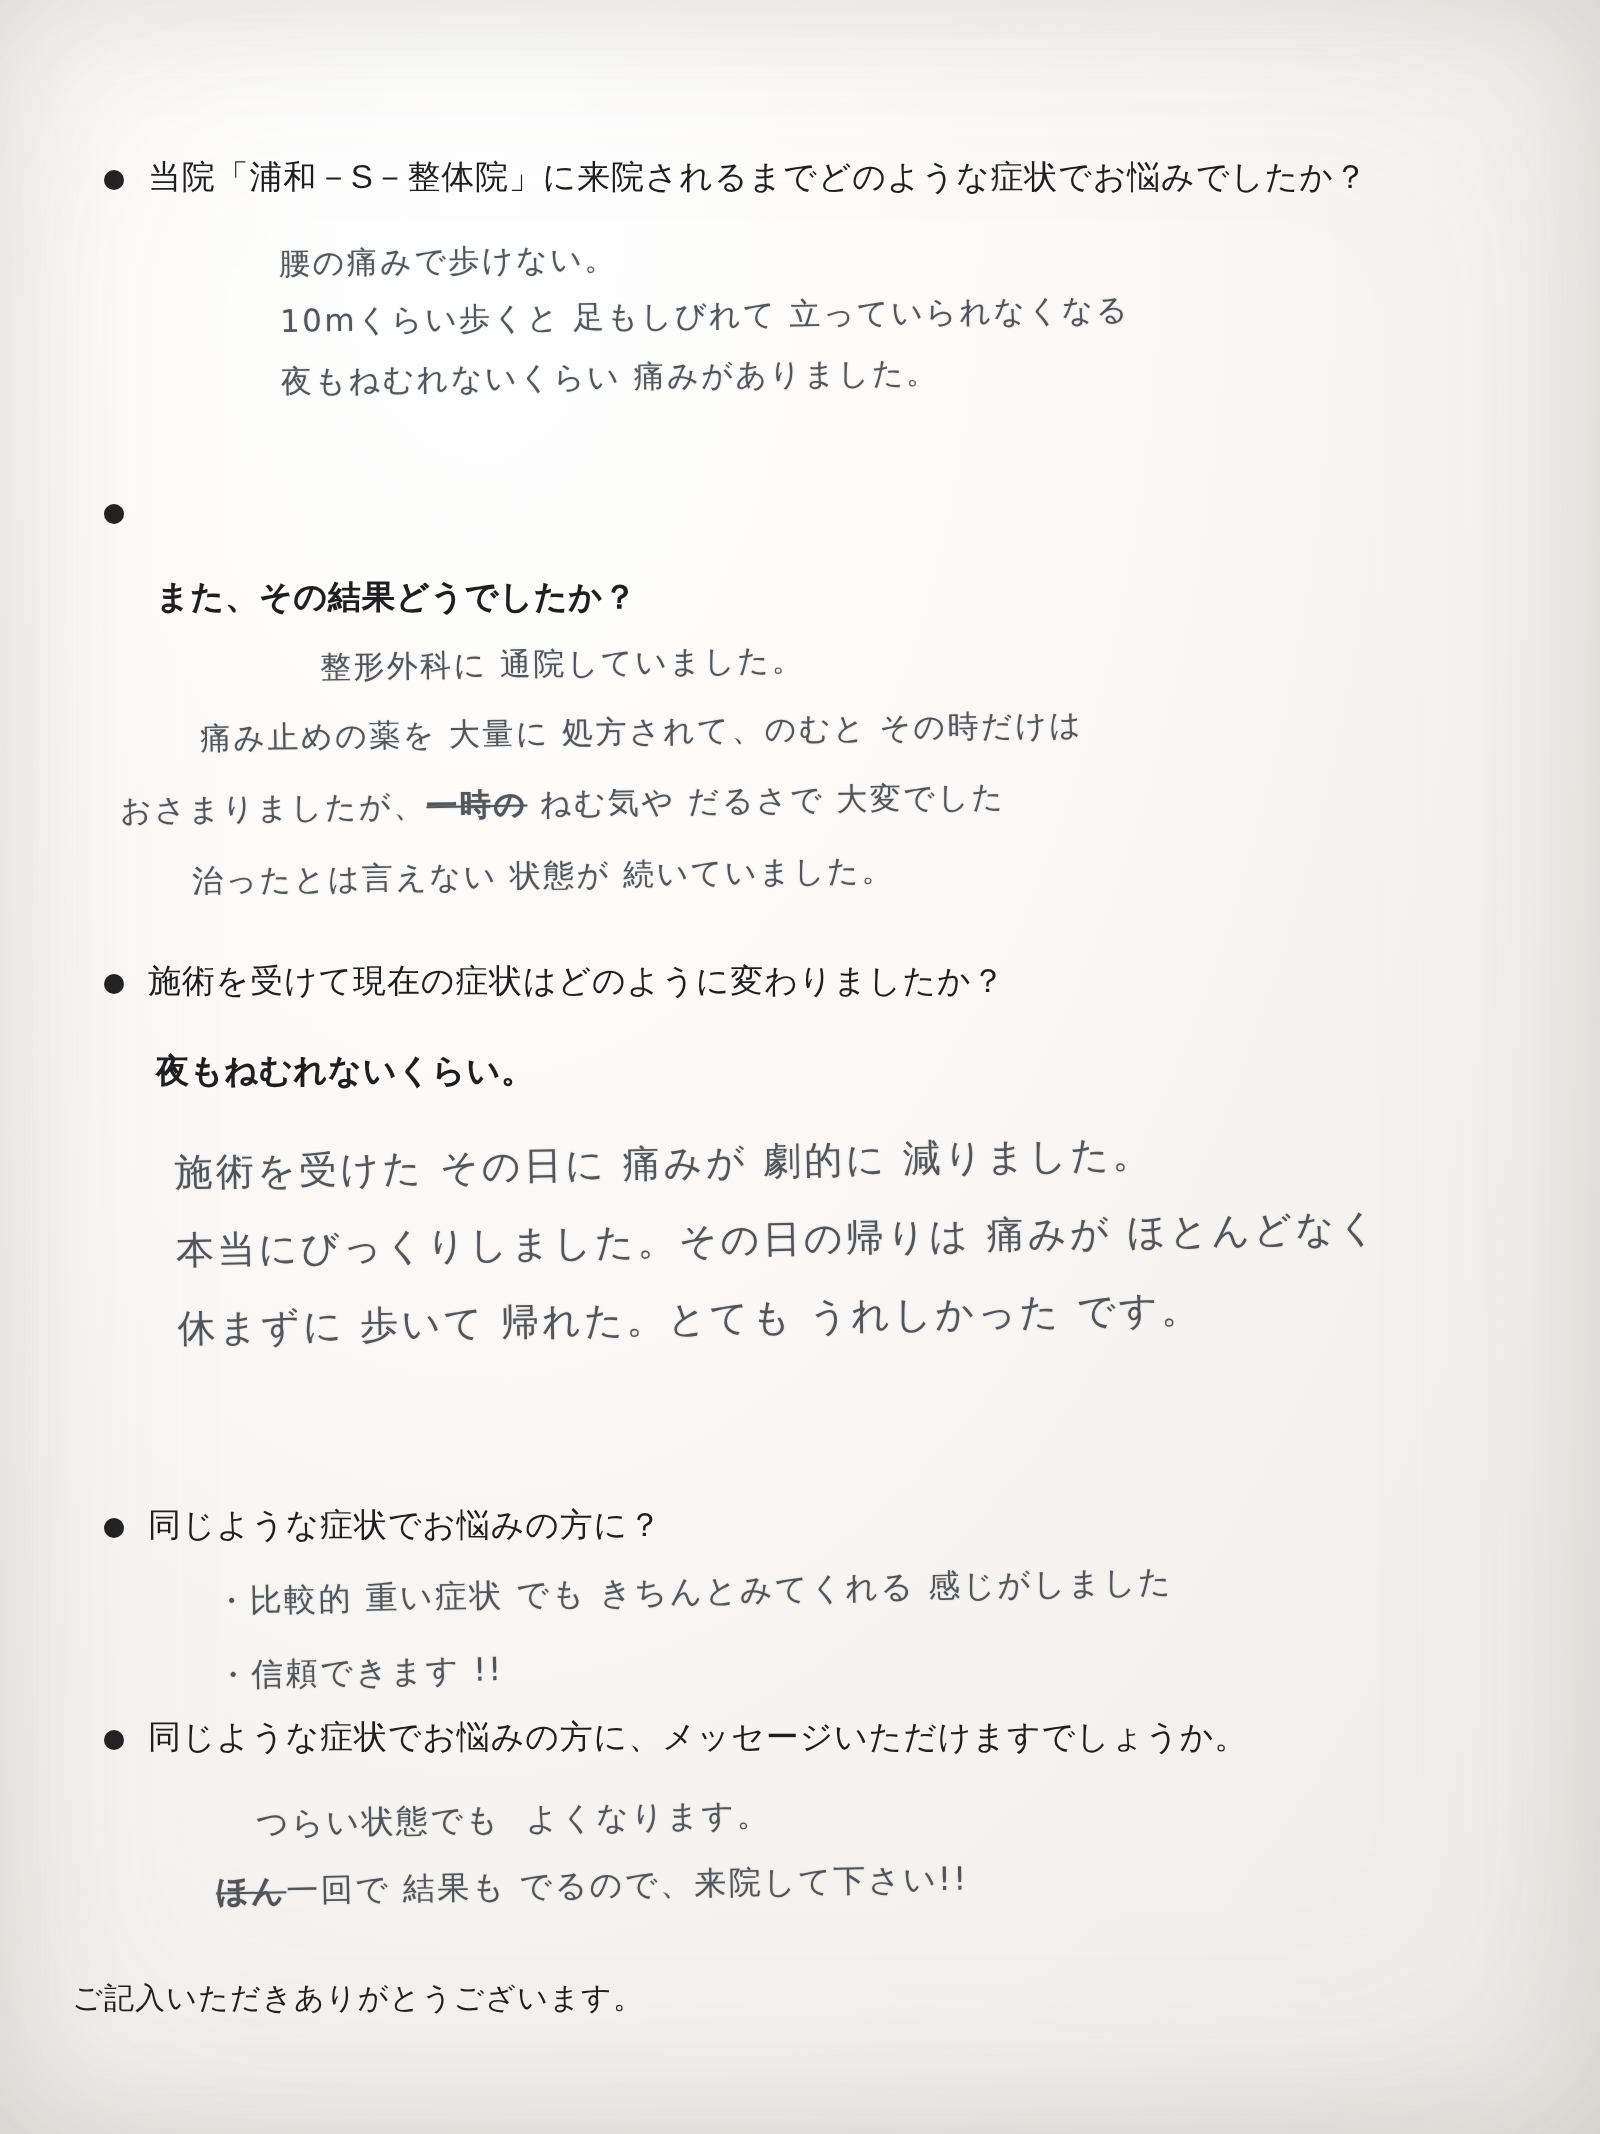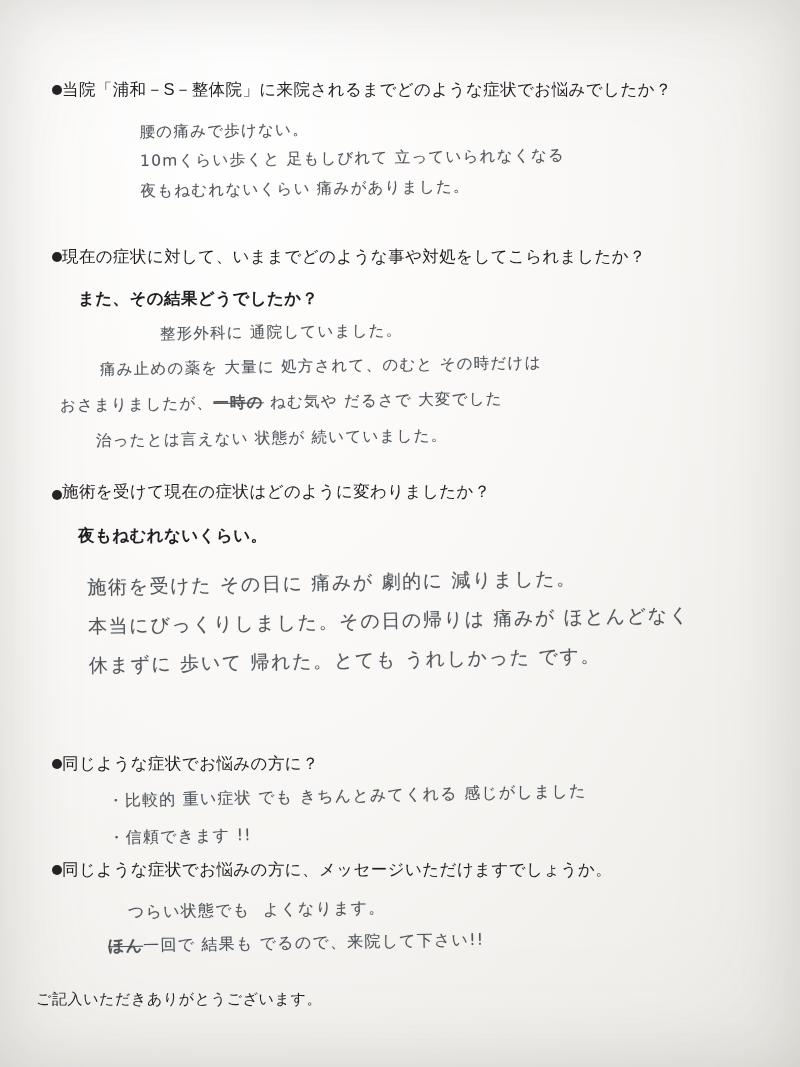--- a/index.html
+++ b/index.html
@@ -42,21 +42,21 @@
     left: 0; top: 0;
     width: 800px;
     height: 1067px;
   }
 
   
   .q-row {
     position: absolute;
     display: flex;
     align-items: flex-start;
-    gap: 0;
+    gap: 12px;
     color: #1f1f22;
   }
   .bullet {
     width: 10px;
     height: 10px;
     border-radius: 50%;
     background: #222225;
     margin-top: 7px;
     flex: none;
   }
@@ -120,30 +120,29 @@
     <div class="q-row" style="left:52px; top:78px; width:700px;">
       <span class="bullet"></span>
       <span class="q-text">当院「浦和－S－整体院」に来院されるまでどのような症状でお悩みでしたか？</span>
     </div>
     <div class="hand h1" style="left:140px; top:115px;">腰の痛みで歩けない。
 10mくらい歩くと 足もしびれて 立っていられなくなる
 夜もねむれないくらい 痛みがありました。</div>
 
     <div class="q-row" style="left:52px; top:245px; width:700px;">
       <span class="bullet"></span>
-      <span class="q-text">現在の症状に対して、いままでどのような事や対処をしてこられましたか？</span>
     </div>
     <div class="q-sub" style="left:78px; top:288px;">また、その結果どうでしたか？</div>
 
     <div class="hand h2" style="left:160px; top:318px;">整形外科に 通院していました。</div>
     <div class="hand h2" style="left:100px; top:352px;">痛み止めの薬を 大量に 処方されて、のむと その時だけは</div>
     <div class="hand h2" style="left:60px; top:388px;"><span>おさまりましたが、</span><span class="strike">一時の</span><span> ねむ気や だるさで 大変でした</span></div>
     <div class="hand h2" style="left:96px; top:424px;">治ったとは言えない 状態が 続いていました。</div>
 
-    <div class="q-row" style="left:52px; top:480px; width:700px;align-items:center;">
+    <div class="q-row" style="left:52px; top:480px; width:700px;">
       <span class="bullet"></span>
       <span class="q-text">施術を受けて現在の症状はどのように変わりましたか？</span>
     </div>
     <div class="q-sub" style="left:78px; top:525px;">夜もねむれないくらい。</div>
     <div class="hand h3" style="left:88px; top:562px;">施術を受けた その日に 痛みが 劇的に 減りました。
 本当にびっくりしました。その日の帰りは 痛みが ほとんどなく
 休まずに 歩いて 帰れた。とても うれしかった です。</div>
 
     <div class="q-row" style="left:52px; top:752px; width:700px;">
       <span class="bullet"></span>

